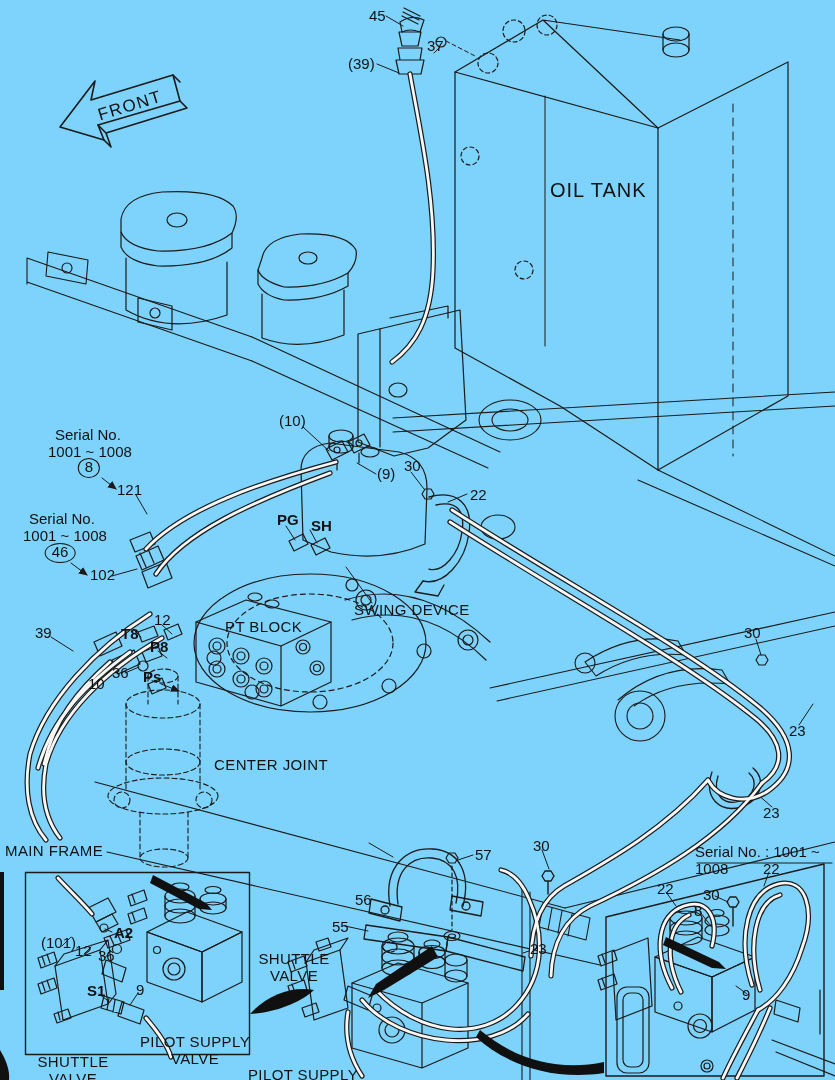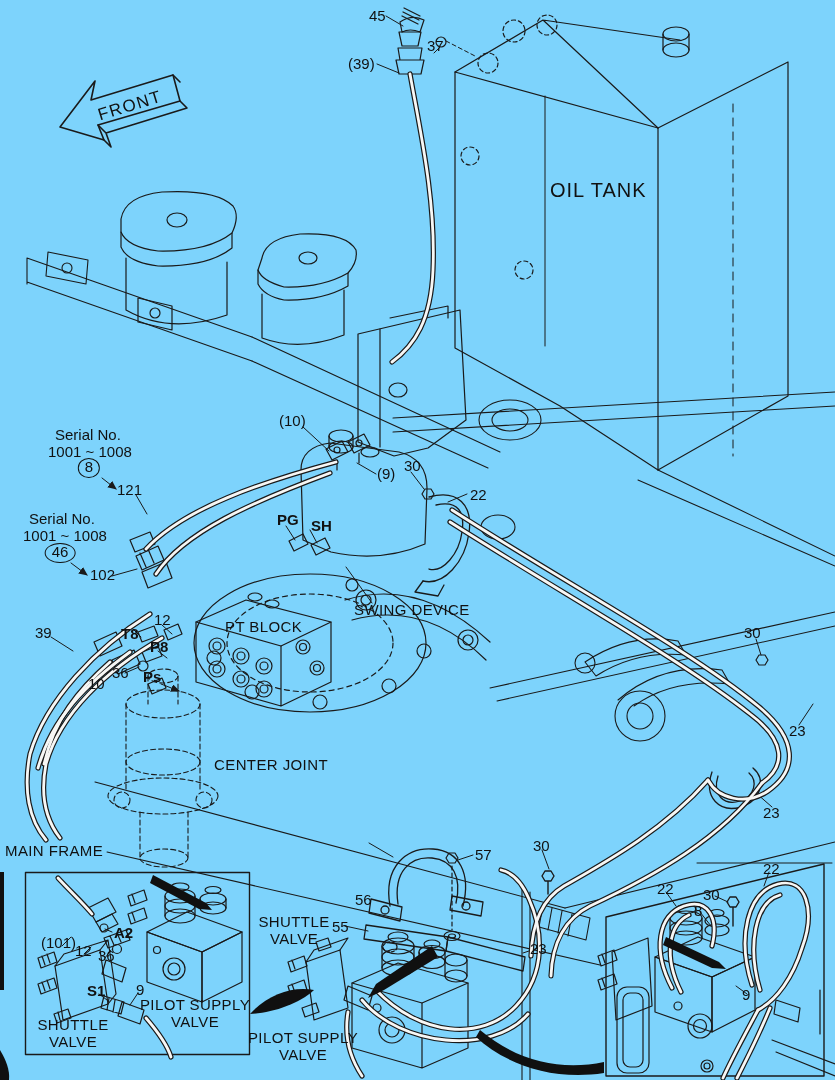--- a/index.html
+++ b/index.html
@@ -5,21 +5,21 @@
   html,body{margin:0;padding:0;background:#e8e8e8;}
   #stage{position:relative;width:835px;height:1080px;background:#7dd3fc;overflow:hidden;
          font-family:"Liberation Sans",sans-serif;}
   #art{position:absolute;left:0;top:0;}
   #labels-layer{position:absolute;left:0;top:0;width:835px;height:1080px;}
   .lbl{position:absolute;font:15px "Liberation Sans",sans-serif;color:#111;
        white-space:pre-line;line-height:1.12;}
   .lbl.area{letter-spacing:.4px;}
   .lbl.big{font-size:20px;letter-spacing:1px;}
   .lbl.port{font-weight:bold;}
-  .lbl.center{transform:translateX(-50%);text-align:center;}
+  .lbl.center{transform:translateX(-50%);text-align:center;margin-top:37px;}
   .lbl.circled{border:1.4px solid #111;border-radius:50%;padding:0 6px 1px 6px;
                transform:translateX(-50%);text-align:center;}
   #front-arrow-label{position:absolute;left:97px;top:96px;transform:rotate(-17deg);
        font-size:17px;letter-spacing:1.5px;color:#111;font-family:"Liberation Sans",sans-serif;}
   .tube-o{stroke:#1a1a1a;stroke-width:5.2;fill:none;stroke-linecap:round;}
   .tube-i{stroke:#f7f7f5;stroke-width:2.8;fill:none;stroke-linecap:round;}
 </style>
 </head>
 <body>
 
@@ -433,20 +433,21 @@
       <div class="lbl part" style="left: 88px; top: 676px;">10</div>
       <div class="lbl part" style="left: 112px; top: 665px;">36</div>
       <div class="lbl port" style="left: 143px; top: 669px;">Ps</div>
       <div class="lbl part" style="left: 789px; top: 723px;">23</div>
       <div class="lbl area" style="left: 214px; top: 757px;">CENTER JOINT</div>
       <div class="lbl part" style="left: 763px; top: 805px;">23</div>
       <div class="lbl area" style="left: 5px; top: 843px;">MAIN FRAME</div>
       <div class="lbl part" style="left: 355px; top: 851px; margin-top: 41px;">56</div>
       <div class="lbl part" style="left: 475px; top: 847px;">57</div>
       <div class="lbl part" style="left: 533px; top: 838px;">30</div>
+      <div class="lbl serial" style="left: 695px; top: 844px;">Serial No. : 1001 ~ 1008</div>
       <div class="lbl area center" style="left: 294px; top: 914px;">SHUTTLE
 VALVE</div>
       <div class="lbl part" style="left: 332px; top: 919px;">55</div>
       <div class="lbl part" style="left: 657px; top: 881px;">22</div>
       <div class="lbl part" style="left: 763px; top: 861px;">22</div>
       <div class="lbl part" style="left: 703px; top: 887px;">30</div>
       <div class="lbl part" style="left: 694px; top: 903px;">8</div>
       <div class="lbl part" style="left: 530px; top: 941px;">23</div>
       <div class="lbl part" style="left: 41px; top: 935px;">(101)</div>
       <div class="lbl part" style="left: 75px; top: 943px;">12</div>

